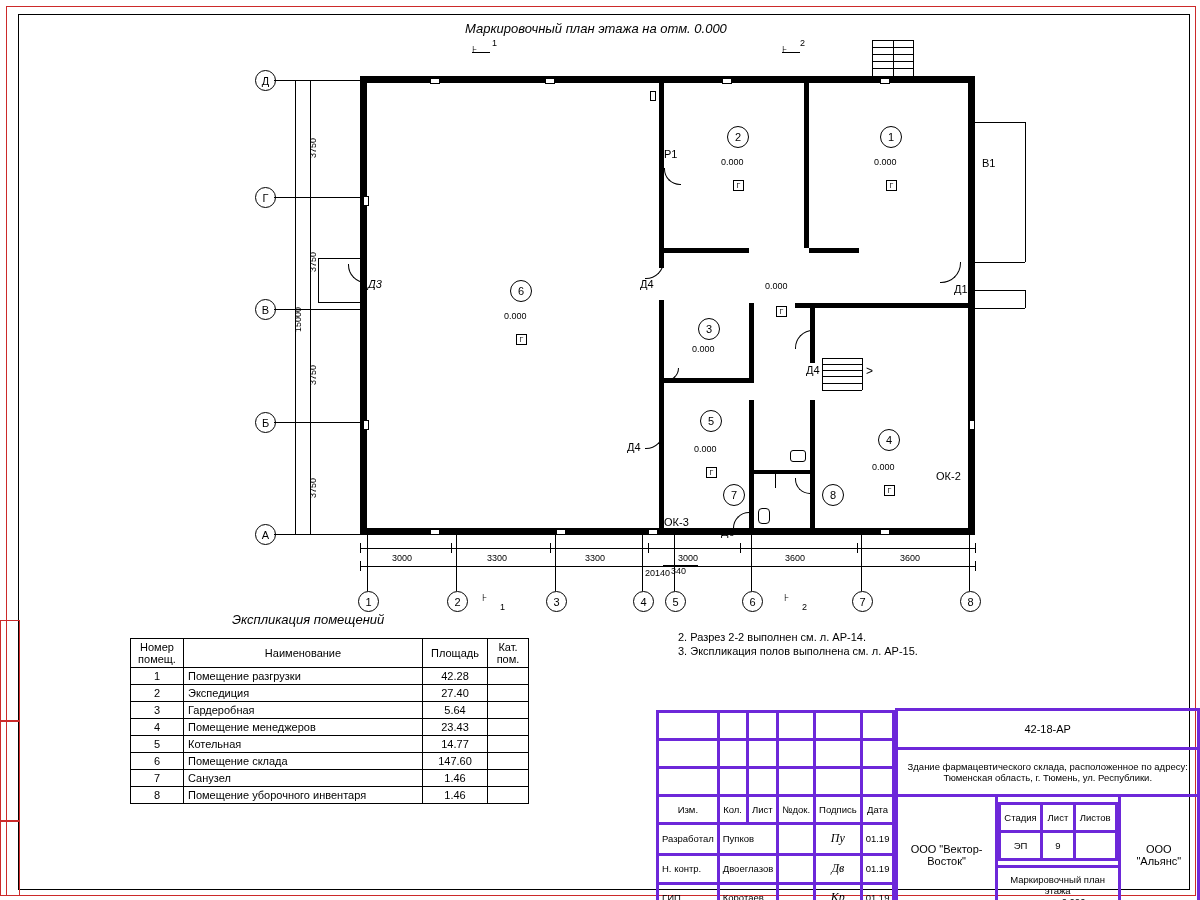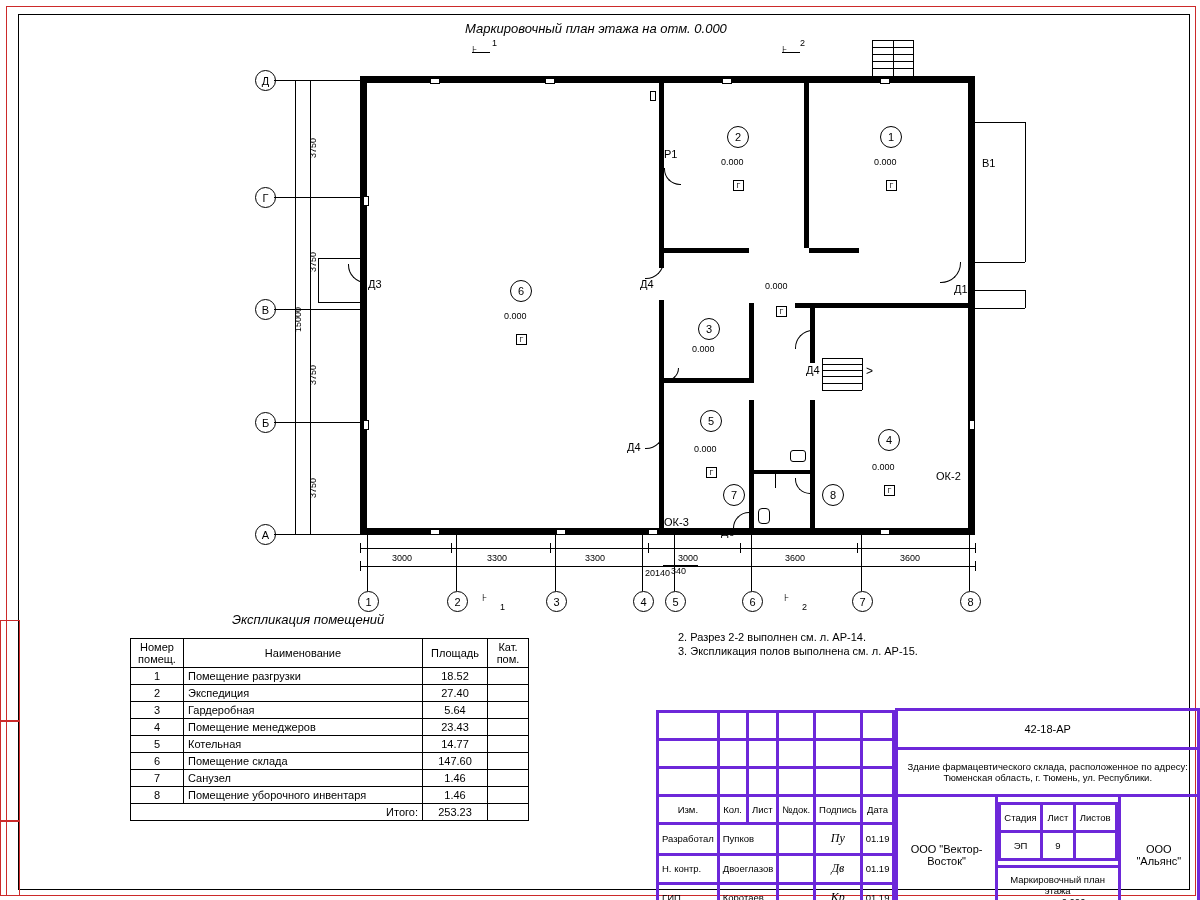--- a/index.html
+++ b/index.html
@@ -209,21 +209,21 @@
     </div>
   <div class="circle rnum" style="left:822px;top:484px;">
       <span>8</span>
     </div>
 
   <div class="lbl-s" style="left:765px;top:281px;">0.000</div>
   <div class="sqicon" style="left:776px;top:306px;">Г</div>
 
   <div class="lbl" style="left:664px;top:148px;">Р1</div>
   <div class="lbl" style="left:982px;top:157px;">В1</div>
-  <div class="lbl" style="left:368px;top:278px;">Д3</div>
+  <div class="lbl" style="left:368px;top:278px;font-style:italic;">Д3</div>
   <div class="lbl" style="left:640px;top:278px;">Д4</div>
   <div class="lbl" style="left:954px;top:283px;">Д1</div>
   <div class="lbl" style="left:806px;top:364px;">Д4</div>
   <div class="lbl" style="left:627px;top:441px;">Д4</div>
   <div class="lbl" style="left:936px;top:470px;">ОК-2</div>
   <div class="lbl" style="left:664px;top:516px;">ОК-3</div>
   <div class="lbl" style="left:721px;top:526px;">Д6</div>
 
   <div class="dim-line" style="left:360px;top:548px;width:615px;"></div>
   <div class="dim-line" style="left:360px;top:566px;width:615px;"></div>
@@ -292,21 +292,21 @@
     <tbody>
         <tr>
       <td class="c" style="width:44px;">Номер<br>помещ.</td>
       <td class="c" style="width:230px;">Наименование</td>
       <td class="c" style="width:56px;">Площадь</td>
       <td class="c" style="width:32px;">Кат.<br>пом.</td>
     </tr>
     <tr>
           <td class="c">1</td>
           <td>Помещение разгрузки</td>
-          <td class="c">18.52</td>
+          <td class="c">42.28</td>
           <td></td>
         </tr>
     <tr>
           <td class="c">2</td>
           <td>Экспедиция</td>
           <td class="c">27.40</td>
           <td></td>
         </tr>
     <tr>
           <td class="c">3</td>
@@ -335,25 +335,20 @@
     <tr>
           <td class="c">7</td>
           <td>Санузел</td>
           <td class="c">1.46</td>
           <td></td>
         </tr>
     <tr>
           <td class="c">8</td>
           <td>Помещение уборочного инвентаря</td>
           <td class="c">1.46</td>
-          <td></td>
-        </tr>
-    <tr>
-          <td colspan="2" class="r">Итого:</td>
-          <td class="c">253.23</td>
           <td></td>
         </tr>
   </tbody>
     </table>
 
   <div class="notes">
     <div>2. Разрез 2-2 выполнен см. л. АР-14.</div>
     <div>3. Экспликация полов выполнена см. л. АР-15.</div>
   </div>
 

